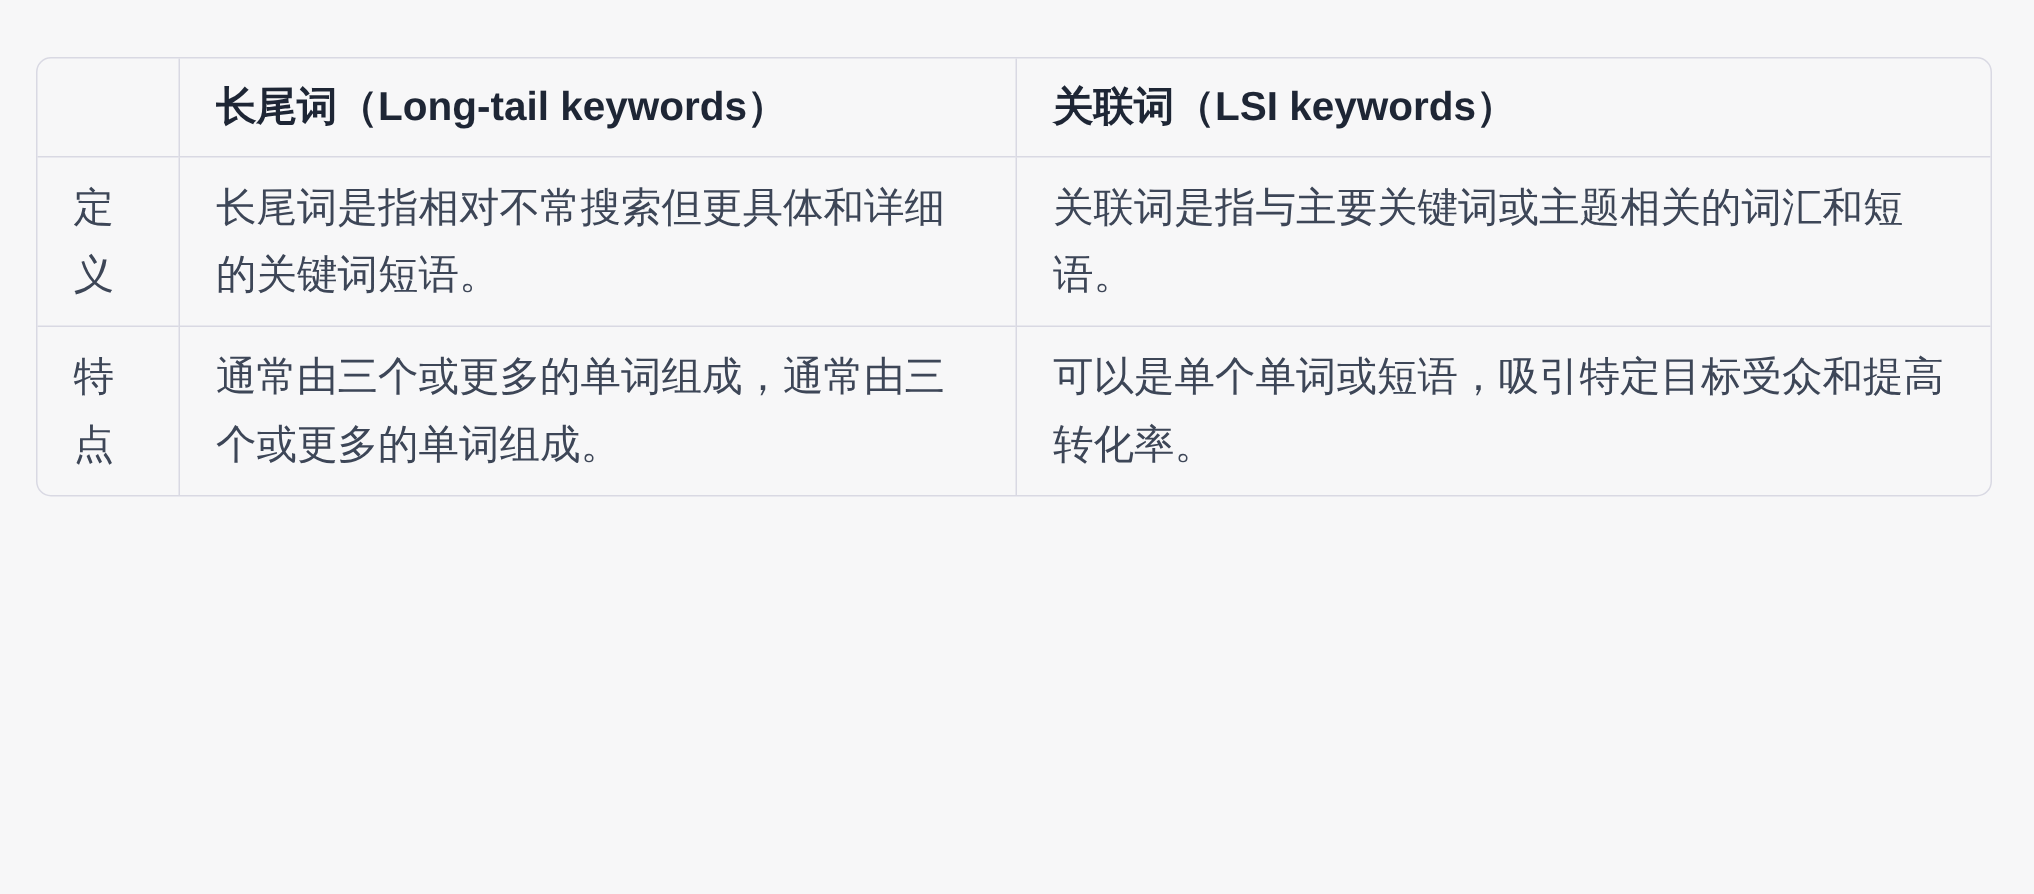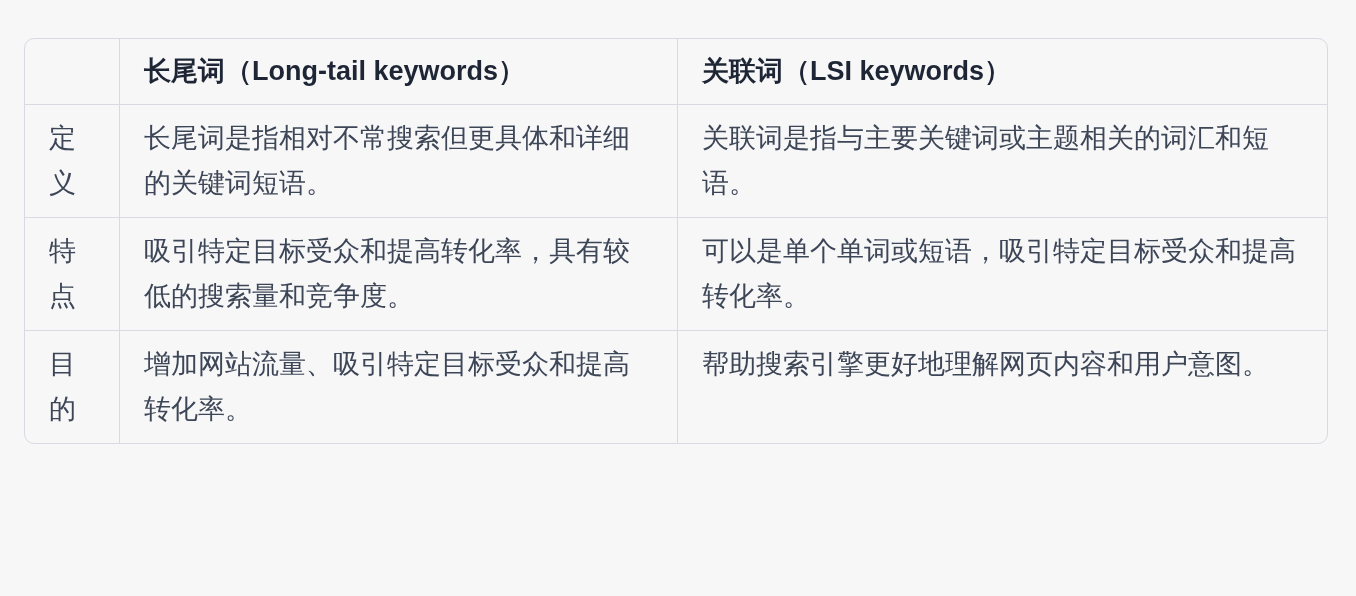--- a/index.html
+++ b/index.html
@@ -88,23 +88,18 @@
       </tr>
     </thead>
     <tbody>
       <tr>
         <td class="rowlabel">定义</td>
         <td>长尾词是指相对不常搜索但更具体和详细的关键词短语。</td>
         <td>关联词是指与主要关键词或主题相关的词汇和短语。</td>
       </tr>
       <tr>
         <td class="rowlabel">特点</td>
-        <td>吸引特定目标受众和提高转化率，具有较低的搜索量和竞争度。</td>
+        <td>通常由三个或更多的单词组成，通常由三个或更多的单词组成。</td>
         <td>可以是单个单词或短语，吸引特定目标受众和提高转化率。</td>
-      </tr>
-      <tr>
-        <td class="rowlabel">目的</td>
-        <td>增加网站流量、吸引特定目标受众和提高转化率。</td>
-        <td>帮助搜索引擎更好地理解网页内容和用户意图。</td>
       </tr>
     </tbody>
   </table>
 </div>
 
 </body></html>

